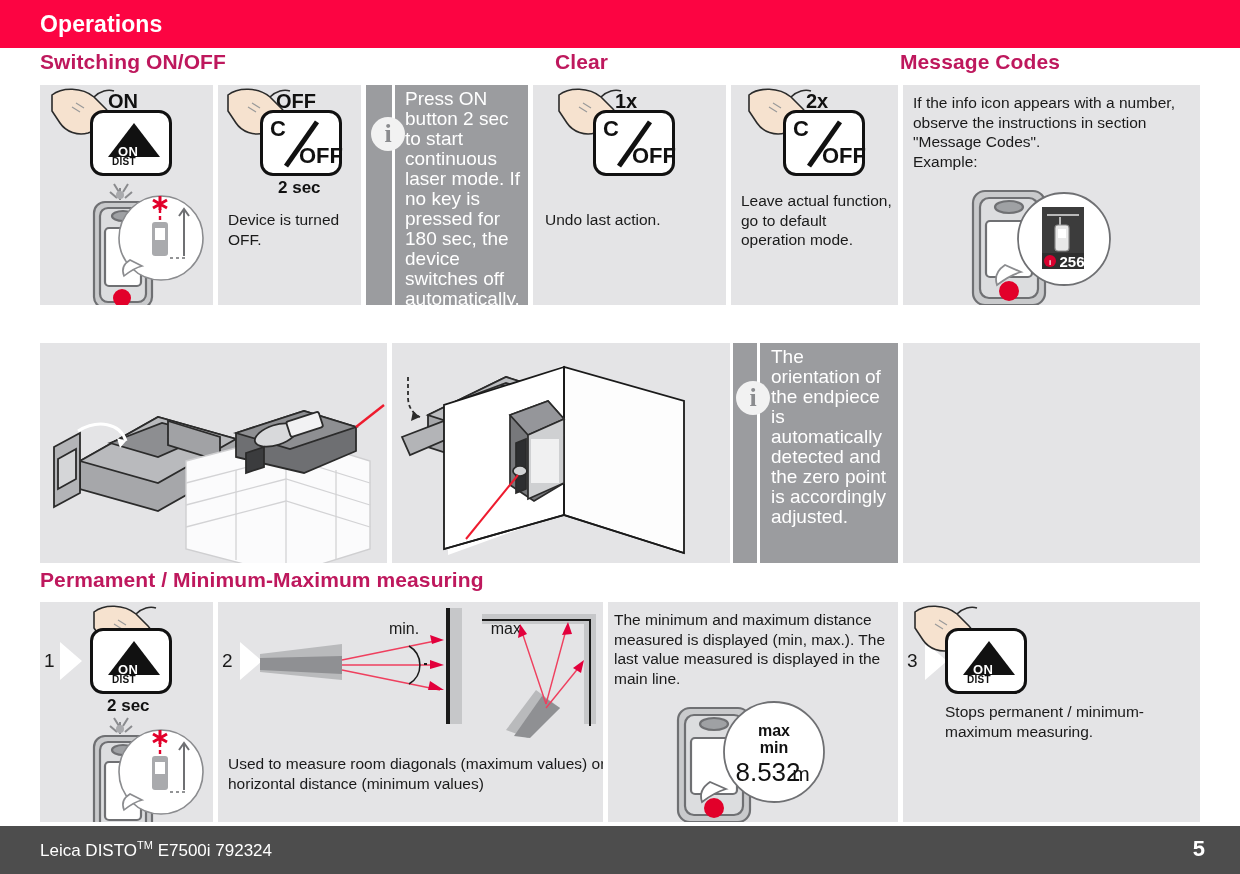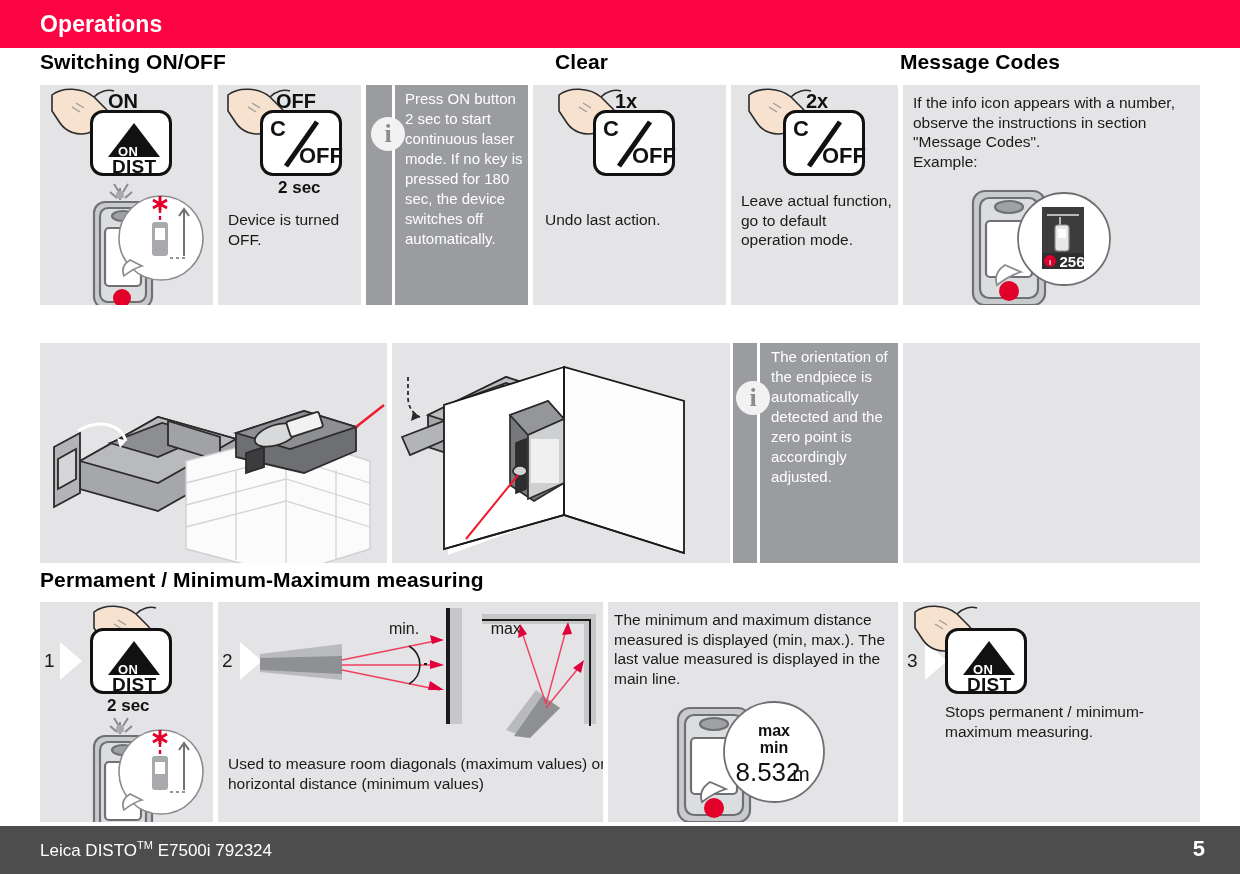--- a/index.html
+++ b/index.html
@@ -20,38 +20,38 @@
     position: absolute; left: 40px; top: 11px;
     color: #ffffff; font-size: 23px; font-weight: bold; letter-spacing: .1px;
   }
   .topband .lang {
     position: absolute; right: 35px; top: 10px;
     color: #ffffff; font-size: 25px; font-weight: bold; letter-spacing: .5px; margin-top: 38px;
   }
 
   
   .sec-head {
-    position: absolute; color: #000000;
+    position: absolute; color: #be185d;
     font-size: 21px; font-weight: bold; letter-spacing: .1px;
     white-space: nowrap;
   }
 
   
   .cell {
     position: absolute; background: #e4e4e6; overflow: hidden;
   }
   .cell.info { background: #9b9c9f; }
   .cell.blank { background: #e4e4e6; }
 
   .celltext {
     position: absolute; color: #1a1a1a; font-size: 15.5px; line-height: 19.5px;
     font-family: "Liberation Sans", sans-serif;
   }
   .infotext {
-    position: absolute; color: #ffffff; font-size: 15px; line-height: 20px;
+    position: absolute; color: #ffffff; font-size: 19px; line-height: 20px;
   }
 
   
   .ibadge {
     position: absolute; width: 34px; height: 34px; border-radius: 50%;
     background: #f2f2f2; color: #8b8c8f;
     font-family: "Liberation Serif", serif;
     font-size: 26px; font-weight: bold;
     display: flex; align-items: center; justify-content: center;
     line-height: 1;
@@ -66,21 +66,21 @@
   .tri {
     position: absolute; width: 0; height: 0;
     border-left: 26px solid transparent; border-right: 26px solid transparent;
     border-bottom: 34px solid #111;
   }
   .tri-on {
     position: absolute; color: #fff; font-weight: bold; font-size: 13px;
     letter-spacing: .3px;
   }
   .dist {
-    position: absolute; color: #111; font-weight: bold; font-size: 19px;
+    position: absolute; color: #111; font-weight: bold; font-size: 10px;
     letter-spacing: .3px;
   }
   .c-letter { position: absolute; font-weight: bold; font-size: 22px; color:#111; }
   .off-letter { position: absolute; font-weight: bold; font-size: 22px; color:#111; }
   .slash {
     position: absolute; width: 5px; background: #111;
     transform: rotate(35deg); transform-origin: center;
   }
   .toplabel {
     position: absolute; font-weight: bold; font-size: 19px; color: #111;

